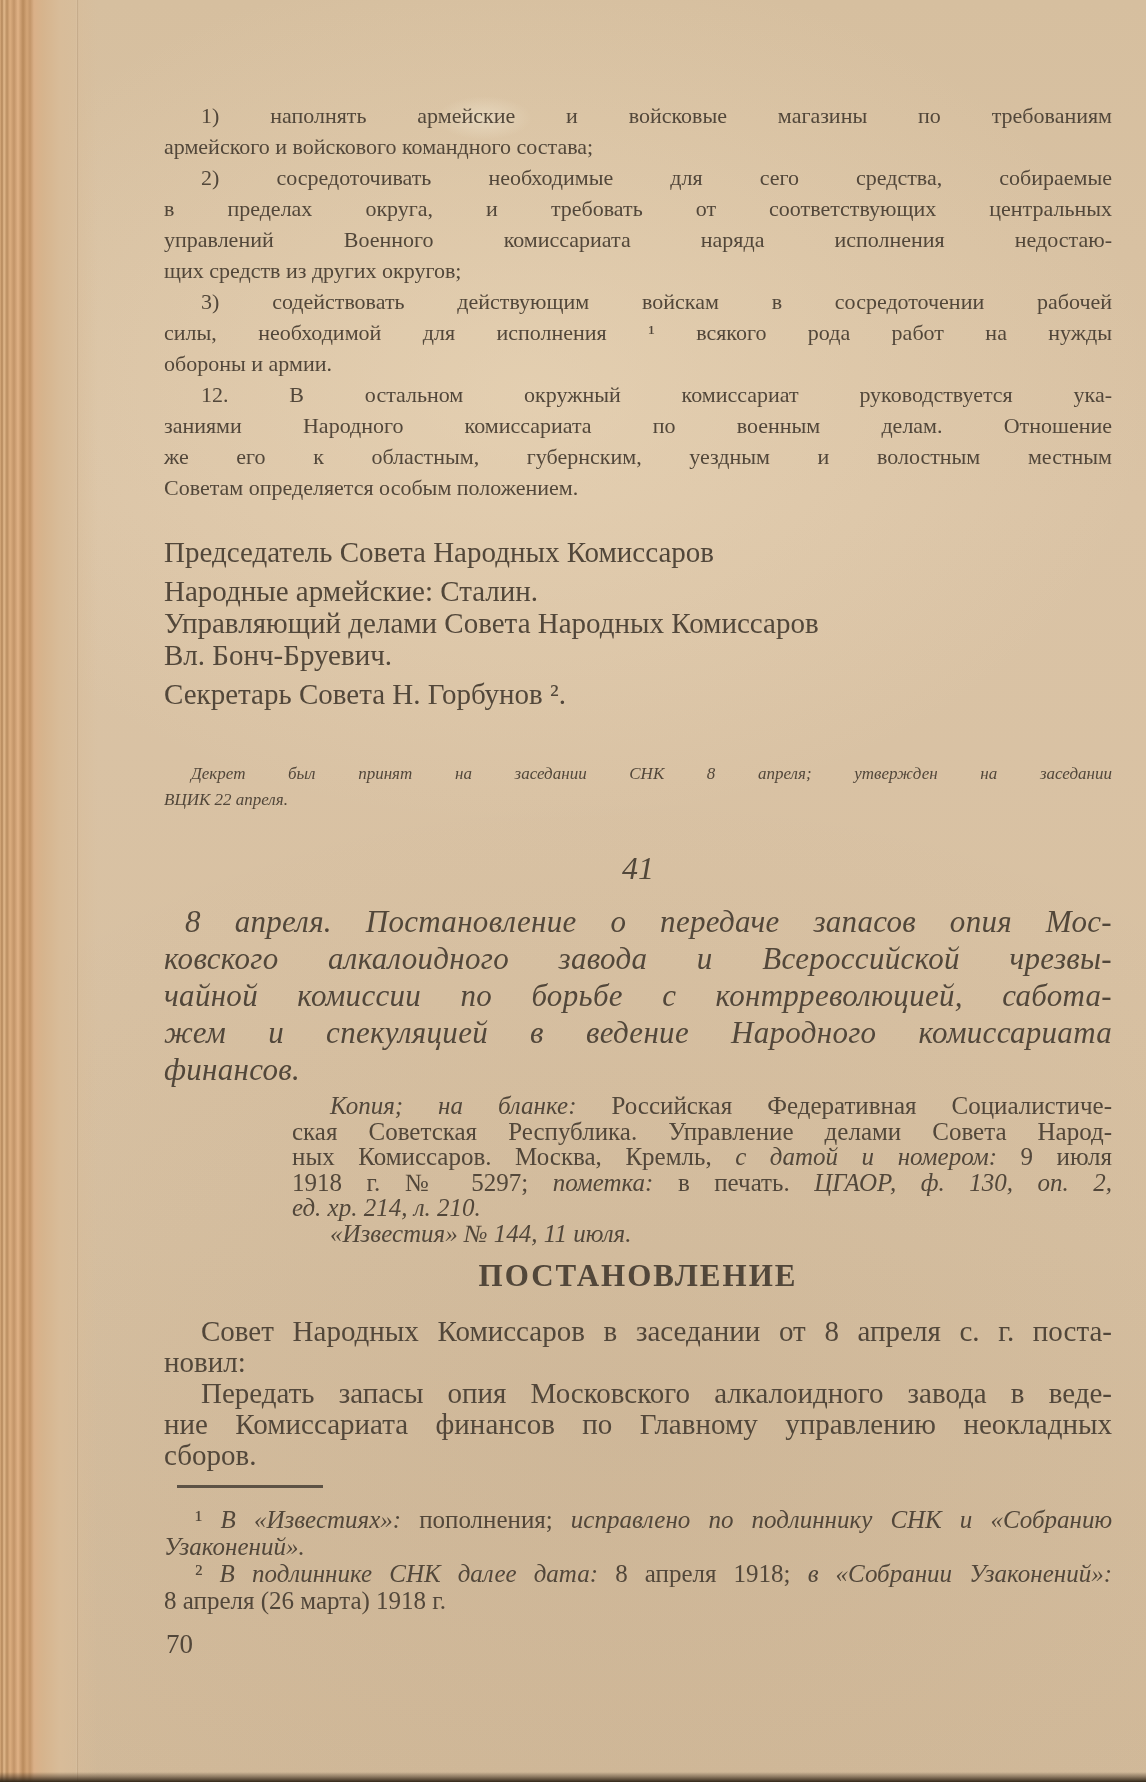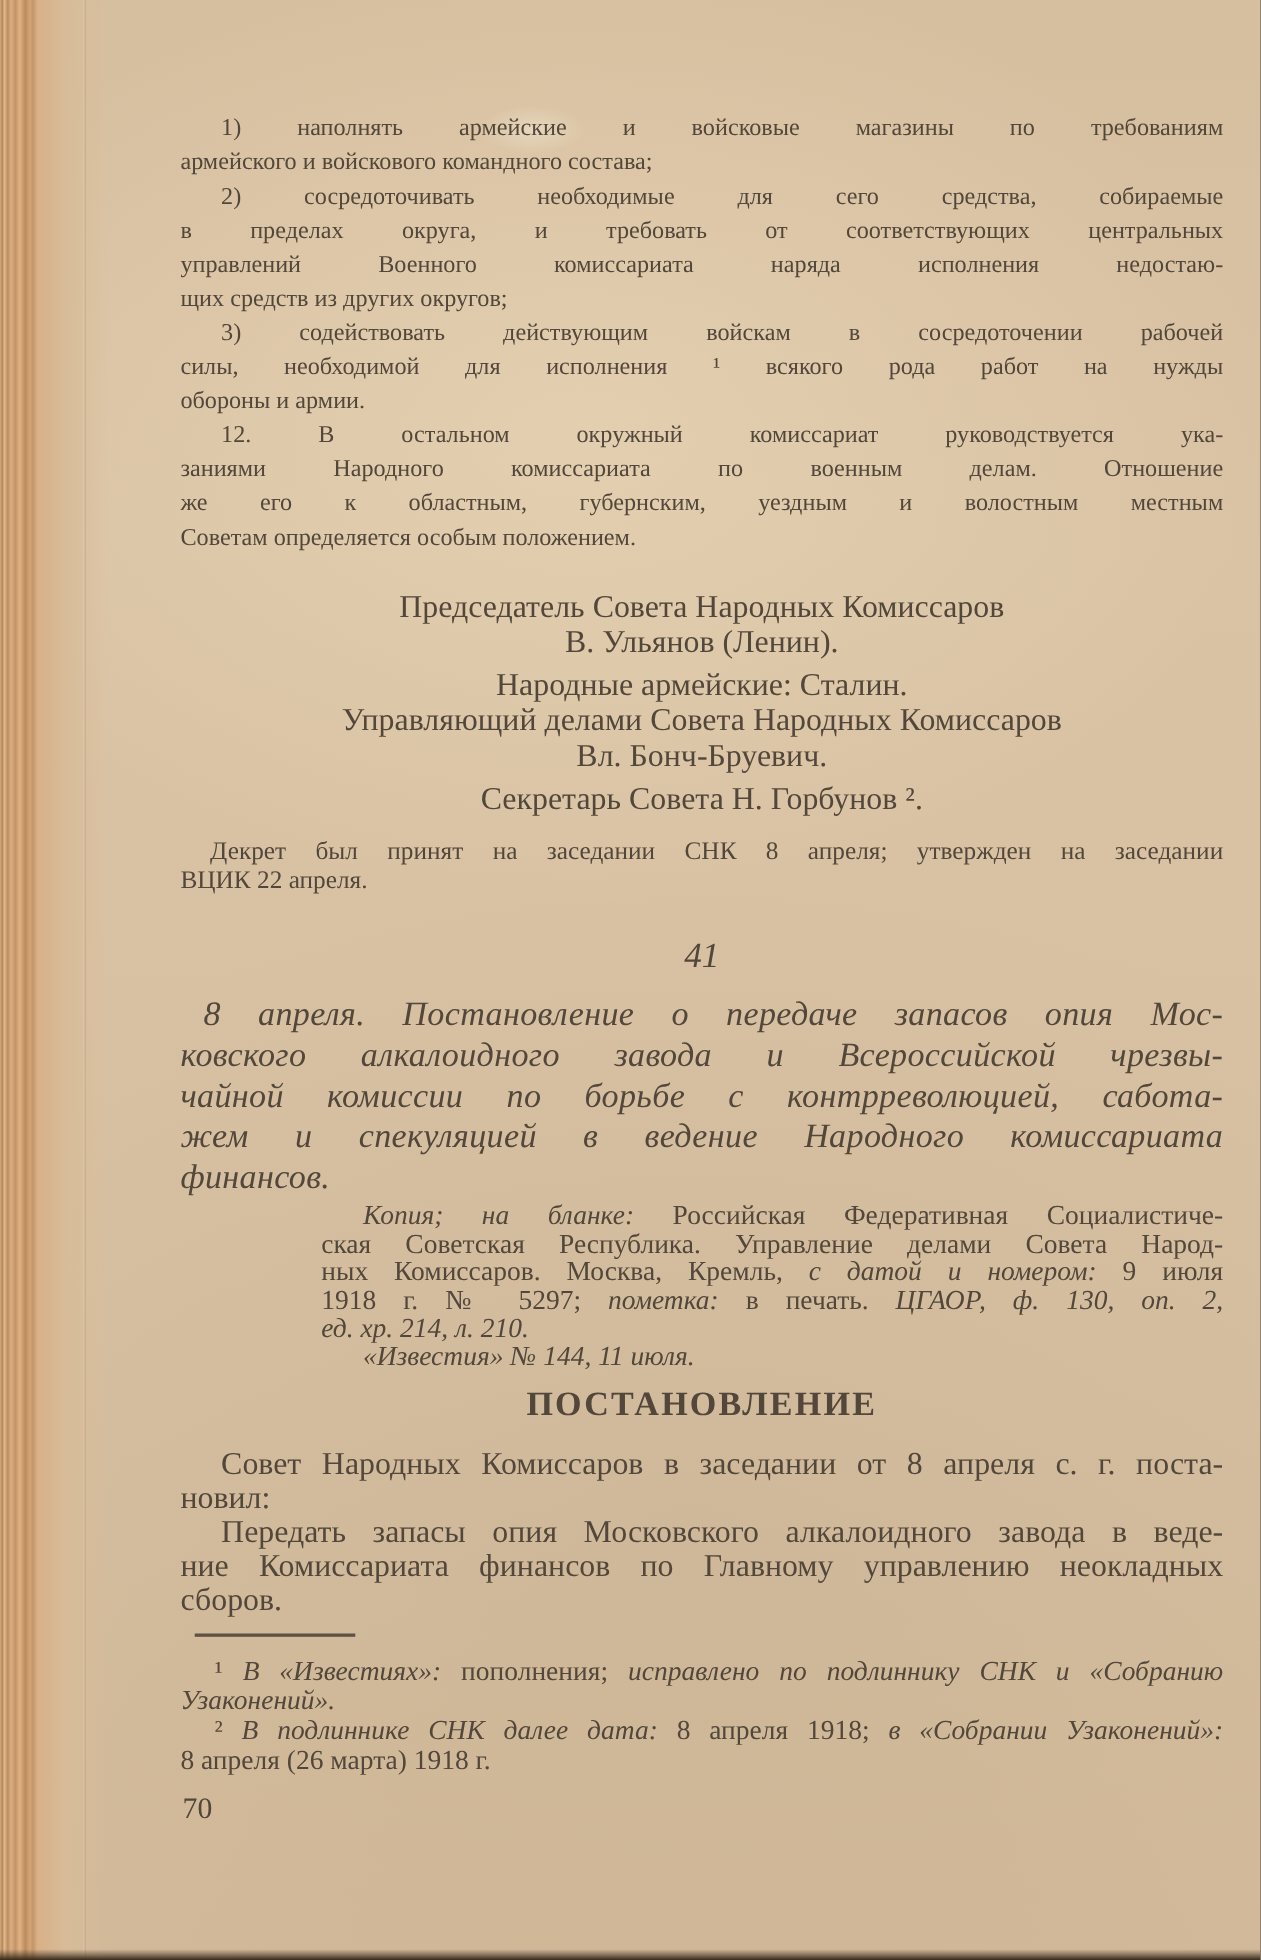--- a/index.html
+++ b/index.html
@@ -31,31 +31,31 @@
     background:linear-gradient(180deg,rgba(56,42,29,0) 0%,rgba(56,42,29,0.42) 45%,#342819 100%);
   }
   .smudge{
     position:absolute;left:436px;top:96px;width:96px;height:44px;
     background:radial-gradient(ellipse at center,rgba(238,228,206,0.6),rgba(238,228,206,0) 70%);
     border-radius:50%;
   }
   .block{position:absolute;}
   .ln{white-space:normal;}
   .j{text-align:justify;text-align-last:justify;}
-  .right{text-align:center;}
+  .right{text-align:left;}
   .gap{margin-top:7px;}
   .it{font-style:italic;}
   .center{text-align:center;}
 
   #bodyA{left:164px;top:100px;width:948px;font-size:22px;line-height:31px;}
   #bodyA .ind{text-indent:37px;}
 
   #sigs{left:164px;top:536px;width:948px;font-size:29px;line-height:32px;}
 
-  #note40{left:164px;top:761px;width:948px;font-size:23px;line-height:26px;}
+  #note40{left:164px;top:761px;width:948px;font-size:17px;line-height:26px;font-style:italic;}
   #note40 .ind{text-indent:27px;}
 
   #num41{left:164px;top:850px;width:948px;font-size:32px;font-style:italic;}
 
   #title41{left:164px;top:903px;width:948px;font-size:31px;line-height:37px;font-style:italic;letter-spacing:0.3px;}
   #title41 .ind{text-indent:21px;}
 
   #prov41{left:292px;top:1093px;width:820px;font-size:25px;line-height:25.5px;}
   #prov41 .ind{text-indent:38px;}
 
@@ -90,21 +90,20 @@
       <div class="ln j"><span>силы, необходимой для исполнения ¹ всякого рода работ на нужды</span></div>
       <div class="ln"><span>обороны и армии.</span></div>
       <div class="ln ind j"><span>12. В остальном окружный комиссариат руководствуется ука-</span></div>
       <div class="ln j"><span>заниями Народного комиссариата по военным делам. Отношение</span></div>
       <div class="ln j"><span>же его к областным, губернским, уездным и волостным местным</span></div>
       <div class="ln"><span>Советам определяется особым положением.</span></div>
     </div>
 
   <div id="sigs" class="block">
       <div class="ln right"><span>Председатель Совета Народных Комиссаров</span></div>
-      <div class="ln right"><span>В. Ульянов (Ленин).</span></div>
       <div class="ln right gap"><span>Народные армейские: Сталин.</span></div>
       <div class="ln right"><span>Управляющий делами Совета Народных Комиссаров</span></div>
       <div class="ln right"><span>Вл. Бонч-Бруевич.</span></div>
       <div class="ln right gap"><span>Секретарь Совета Н. Горбунов ².</span></div>
     </div>
 
   <div id="note40" class="block">
       <div class="ln ind j"><span>Декрет был принят на заседании СНК 8 апреля; утвержден на заседании</span></div>
       <div class="ln"><span>ВЦИК 22 апреля.</span></div>
     </div>

